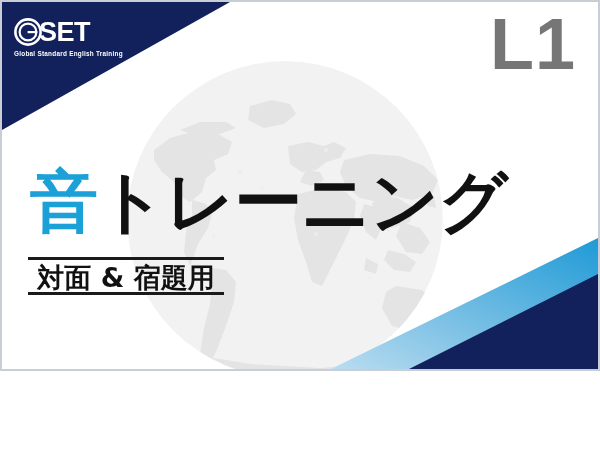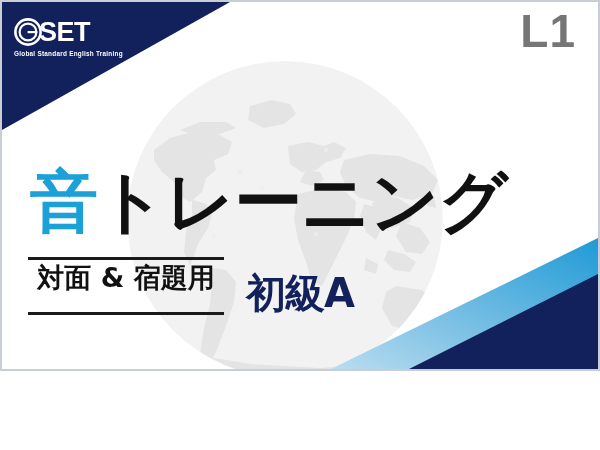--- a/index.html
+++ b/index.html
@@ -90,21 +90,21 @@
     letter-spacing: 0.25px;
     white-space: nowrap;
     font-family: "Liberation Sans", sans-serif;
   }
 
   
   .level-badge {
     position: absolute;
     right: 22px;
     top: 6px;
-    font-size: 46px;
+    font-size: 72px;
     font-weight: bold;
     color: #767676;
     letter-spacing: 1px;
     line-height: 1;
     font-family: "Liberation Sans", sans-serif;
   }
 
   
   .main-title {
     position: absolute;
@@ -124,21 +124,21 @@
   .subtitle-row {
     position: absolute;
     left: 26px;
     top: 255px;
     display: flex;
     align-items: flex-end;
   }
   .usage-box {
     border-top: 3px solid #1a1a1a;
     border-bottom: 3px solid #1a1a1a;
-    padding: 4px 2px 20px 2px;
+    padding: 4px 2px 0 2px;
     width: 196px;
     box-sizing: border-box;
     text-align: center;
   }
   .usage-text {
     font-size: 27px;
     font-weight: bold;
     color: #111111;
     line-height: 1.05;
     white-space: nowrap;
@@ -273,17 +273,16 @@
     <div class="level-badge">L1</div>
 
     <div class="main-title">
       <span class="accent">音</span><span class="rest">トレーニング</span>
     </div>
 
     <div class="subtitle-row">
       <div class="usage-box">
         <div class="usage-text">対面 &amp; 宿題用</div>
       </div>
-      <div class="course-level">初級A</div>
     </div>
 
   </div>
 </div>
 
 </body></html>

